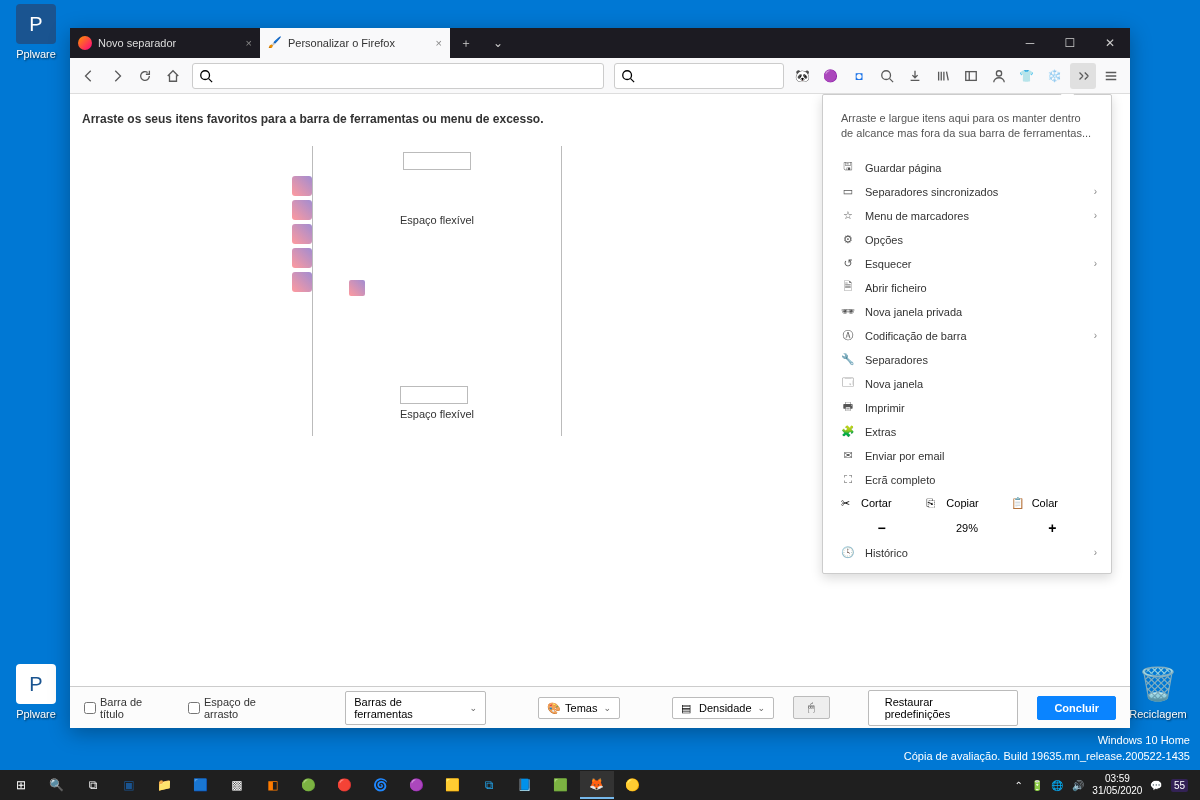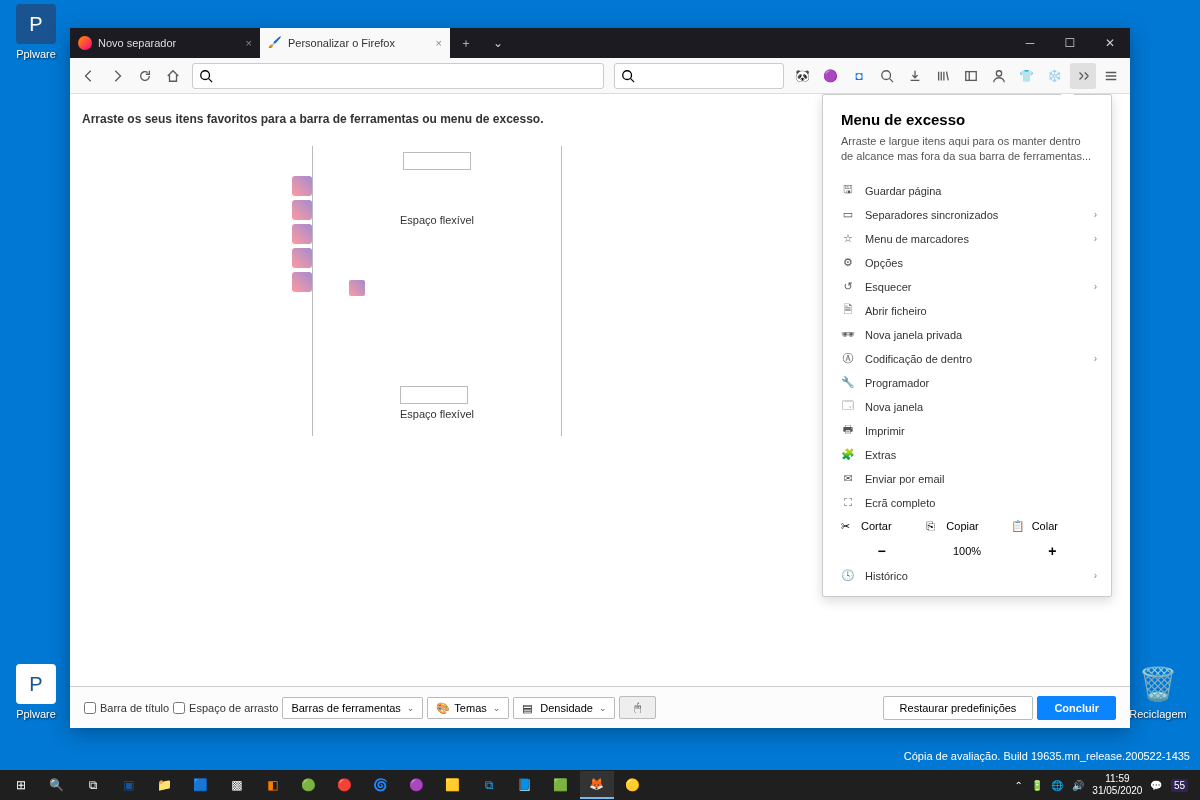--- a/index.html
+++ b/index.html
@@ -54,24 +54,24 @@
 .panel-item .pi-icon { width: 14px; height: 14px; flex-shrink: 0; display: flex; align-items: center; justify-content: center; color: #555; }
 .panel-item .chevron { position: absolute; right: 14px; color: #888; font-size: 10px; }
 .panel-row { display: flex; padding: 5px 18px; gap: 4px;}
 .panel-row .cell { flex: 1; display: flex; align-items: center; gap: 6px; font-size: 11px; }
 .panel-row .cell .pi-icon { width: 14px; }
 .zoom-row { display: flex; padding: 5px 18px; align-items: center; gap: 4px; }
 .zoom-row .zb { flex: 1; text-align: center; font-size: 14px; font-weight: bold; cursor: pointer; }
 .zoom-row .zv { flex: 1; text-align: center; font-size: 11px; }
 
 
-.customize-footer { height: 42px; border-top: 1px solid #ccc; display: flex; align-items: center; padding: 0 14px; gap: 4px; background: #fcfcfc; }
+.customize-footer { height: 42px; border-top: 1px solid #ccc; display: flex; align-items: center; padding: 0 14px; gap: 19px; background: #fcfcfc; }
 .chk { display: flex; align-items: center; gap: 4px; font-size: 11px; color: #333; }
 .chk input { width: 12px; height: 12px; }
-.footer-dd { border: 1px solid #bbb; padding: 4px 8px; font-size: 11px; border-radius: 2px; display: flex; align-items: center; gap: 6px; background: #fff; cursor: pointer; }
+.footer-dd { border: 1px solid #bbb; padding: 4px 8px; font-size: 11px; border-radius: 2px; display: flex; align-items: center; gap: 6px; background: #fff; cursor: pointer; margin-left: 33px; }
 .footer-dd .dd-icon { width: 12px; height: 12px; }
 .footer-dd .car { margin-left: auto; color: #666; font-size: 9px; }
 .footer-btn { border: 1px solid #bbb; padding: 5px 16px; font-size: 11px; border-radius: 2px; cursor: pointer; background: #fff; }
 .footer-btn.icon-only { padding: 4px 14px; background: #eee; }
 .footer-btn.primary { background: #0a84ff; border-color: #0a84ff; color: white; font-weight: 600; }
 .footer-spacer { flex: 1; }
 
 
 .taskbar { position: absolute; left: 0; bottom: 0; width: 100%; height: 30px; background: #1f1f1f; display: flex; align-items: center; padding: 0 4px; gap: 2px; }
 .taskbar .tib { width: 34px; height: 28px; display: flex; align-items: center; justify-content: center; color: #fff; cursor: pointer; }
@@ -218,21 +218,20 @@
         <div class="unicorn2"></div>
         <div class="spacer"></div>
         <div class="below-box">
           <div class="flex-space"></div>
           <div class="flex-label">Espaço flexível</div>
         </div>
       </div>
     </div>
 
     <div class="overflow-panel">
-      <div class="panel-title">Menu de excesso</div>
       <div class="panel-desc">Arraste e largue itens aqui para os manter dentro de alcance mas fora da sua barra de ferramentas...</div>
 
       <div class="panel-item">
           <span class="pi-icon">🖫</span>
           <span>Guardar página</span>
         </div>
       <div class="panel-item">
           <span class="pi-icon">▭</span>
           <span>Separadores sincronizados</span>
           <span class="chevron">›</span>
@@ -254,26 +253,26 @@
       <div class="panel-item">
           <span class="pi-icon">🗎</span>
           <span>Abrir ficheiro</span>
         </div>
       <div class="panel-item">
           <span class="pi-icon">🕶</span>
           <span>Nova janela privada</span>
         </div>
       <div class="panel-item">
           <span class="pi-icon">Ⓐ</span>
-          <span>Codificação de dentro</span>
+          <span>Codificação de barra</span>
           <span class="chevron">›</span>
         </div>
       <div class="panel-item">
           <span class="pi-icon">🔧</span>
-          <span>Programador</span>
+          <span>Separadores</span>
         </div>
       <div class="panel-item">
           <span class="pi-icon">🗔</span>
           <span>Nova janela</span>
         </div>
       <div class="panel-item">
           <span class="pi-icon">🖶</span>
           <span>Imprimir</span>
         </div>
       <div class="panel-item">
@@ -298,21 +297,21 @@
             <span class="pi-icon">⎘</span>
             <span>Copiar</span>
           </div>
         <div class="cell">
             <span class="pi-icon">📋</span>
             <span>Colar</span>
           </div>
       </div>
       <div class="zoom-row">
         <div class="zb">−</div>
-        <div class="zv">100%</div>
+        <div class="zv">29%</div>
         <div class="zb">+</div>
       </div>
       <div class="panel-item">
           <span class="pi-icon">🕓</span>
           <span>Histórico</span>
           <span class="chevron">›</span>
         </div>
     </div>
   </div>
 
@@ -340,20 +339,21 @@
         <span class="car">⌄</span>
       </div>
     <div class="footer-btn icon-only">🖱</div>
     <div class="footer-spacer"></div>
     <div class="footer-btn">Restaurar predefinições</div>
     <div class="footer-btn primary">Concluir</div>
   </div>
 </div>
 
 <div class="winfo">
+  <div>Windows 10 Home</div>
   <div>Cópia de avaliação. Build 19635.mn_release.200522-1435</div>
 </div>
 
 <div class="taskbar">
   <div class="tib">⊞</div>
   <div class="tib">🔍</div>
   <div class="tib">⧉</div>
   <div class="tib" style="color:#1a5490;">▣</div>
   <div class="tib">📁</div>
   <div class="tib">🟦</div>
@@ -369,19 +369,19 @@
   <div class="tib">🟩</div>
   <div class="tib active">🦊</div>
   <div class="tib">🟡</div>
 
   <div class="tray">
     <span>⌃</span>
     <span>🔋</span>
     <span>🌐</span>
     <span>🔊</span>
     <div class="clock">
-      <div>11:59</div>
+      <div>03:59</div>
       <div>31/05/2020</div>
     </div>
     <span>💬</span>
     <span style="background:#325;padding:1px 3px;border-radius:2px;">55</span>
   </div>
 </div>
 
 </body></html>

